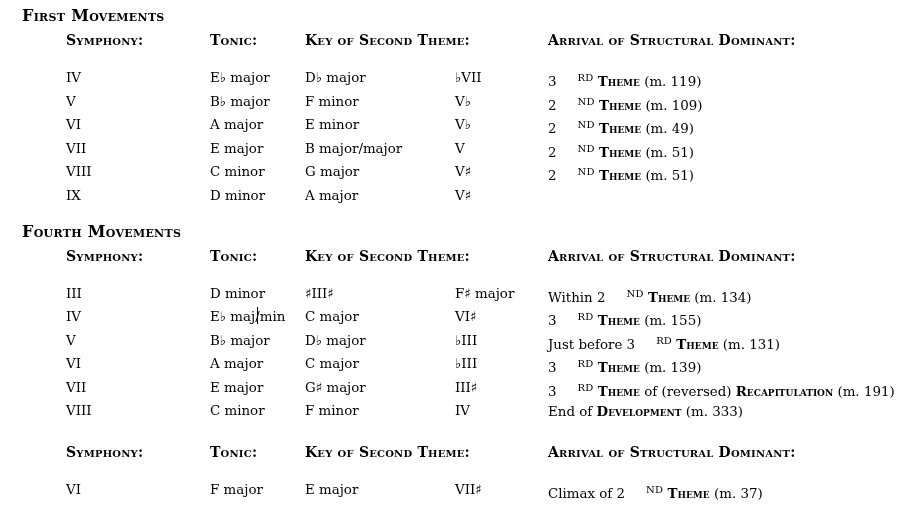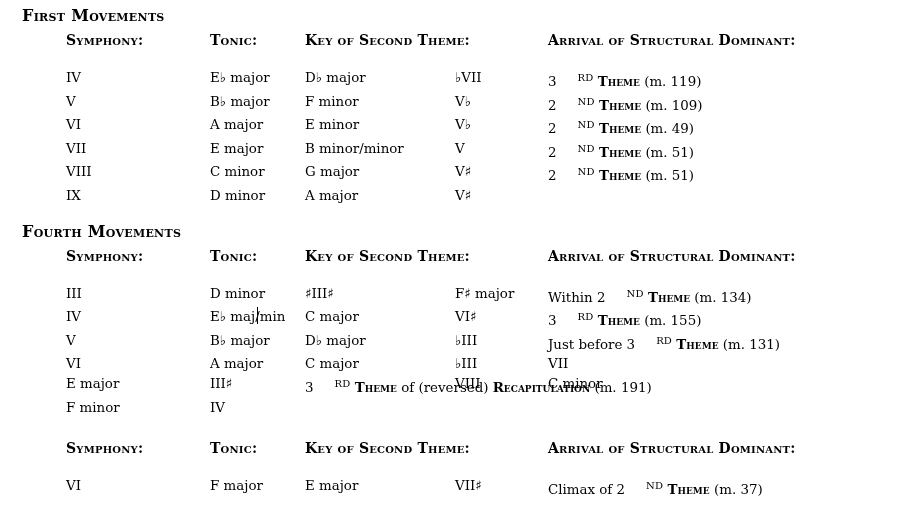--- a/index.html
+++ b/index.html
@@ -94,21 +94,21 @@
           <div class="cell">F minor</div>
           <div class="cell">V♭</div>
           <div class="cell">2<sup class="ord">ND</sup> <span class="sc">Theme</span> (m. 109)</div>
           <div class="cell">VI</div>
           <div class="cell">A major</div>
           <div class="cell">E minor</div>
           <div class="cell">V♭</div>
           <div class="cell">2<sup class="ord">ND</sup> <span class="sc">Theme</span> (m. 49)</div>
           <div class="cell">VII</div>
           <div class="cell">E major</div>
-          <div class="cell">B minor/minor</div>
+          <div class="cell">B major/major</div>
           <div class="cell">V</div>
           <div class="cell">2<sup class="ord">ND</sup> <span class="sc">Theme</span> (m. 51)</div>
           <div class="cell">VIII</div>
           <div class="cell">C minor</div>
           <div class="cell">G major</div>
           <div class="cell">V♯</div>
           <div class="cell">2<sup class="ord">ND</sup> <span class="sc">Theme</span> (m. 51)</div>
           <div class="cell">IX</div>
           <div class="cell">D minor</div>
           <div class="cell">A major</div>
@@ -138,28 +138,31 @@
           <div class="cell">3<sup class="ord">RD</sup> <span class="sc">Theme</span> (m. 155)</div>
           <div class="cell">V</div>
           <div class="cell">B♭ major</div>
           <div class="cell">D♭ major</div>
           <div class="cell">♭III</div>
           <div class="cell">Just before 3<sup class="ord">RD</sup> <span class="sc">Theme</span> (m. 131)</div>
           <div class="cell">VI</div>
           <div class="cell">A major</div>
           <div class="cell">C major</div>
           <div class="cell">♭III</div>
+          <div class="cell">3<sup class="ord">RD</sup> <span class="sc">Theme</span> (m. 139)</div>
           <div class="cell">VII</div>
           <div class="cell">E major</div>
+          <div class="cell">G♯ major</div>
           <div class="cell">III♯</div>
           <div class="cell">3<sup class="ord">RD</sup> <span class="sc">Theme</span> of (reversed) <span class="sc">Recapitulation</span> (m. 191)</div>
           <div class="cell">VIII</div>
           <div class="cell">C minor</div>
           <div class="cell">F minor</div>
           <div class="cell">IV</div>
+          <div class="cell">End of <span class="sc">Development</span> (m. 333)</div>
         </div>
     <div class="sec-gap"></div>
   </div>
 
   <div class="section">
     <div class="tbl">
       <div class="hdr-row">
         <div class="hdr">Symphony:</div>
         <div class="hdr">Tonic:</div>
         <div class="hdr key-hdr">Key of Second Theme:</div>

